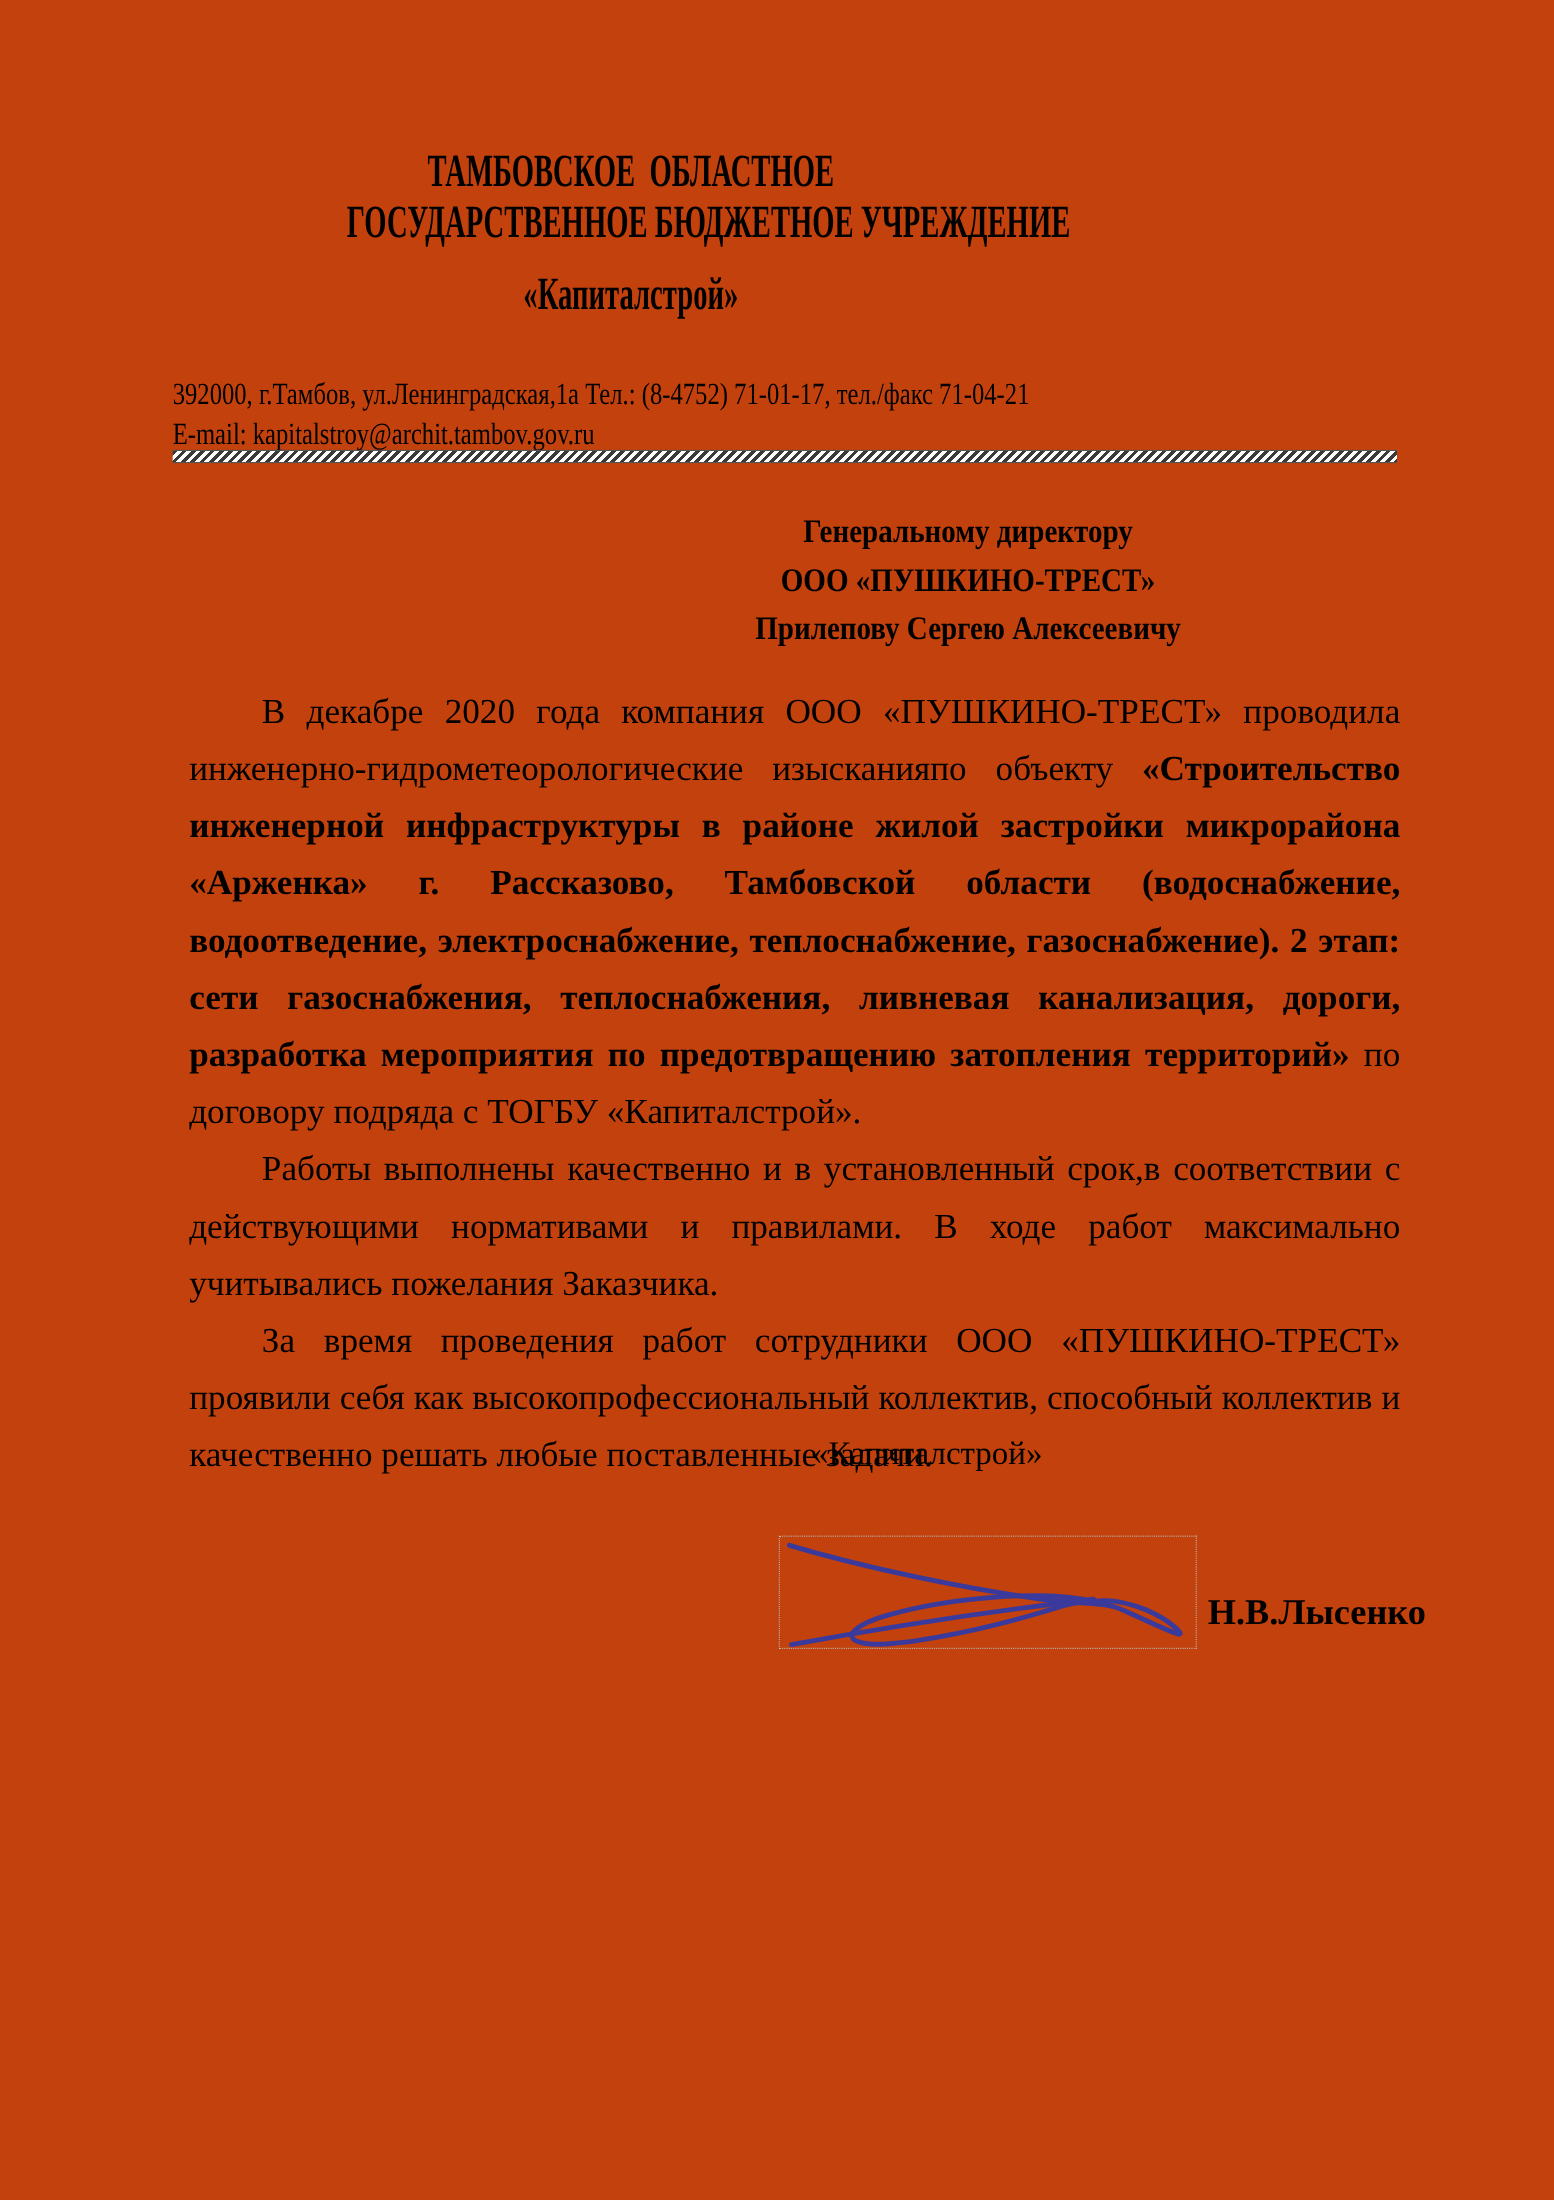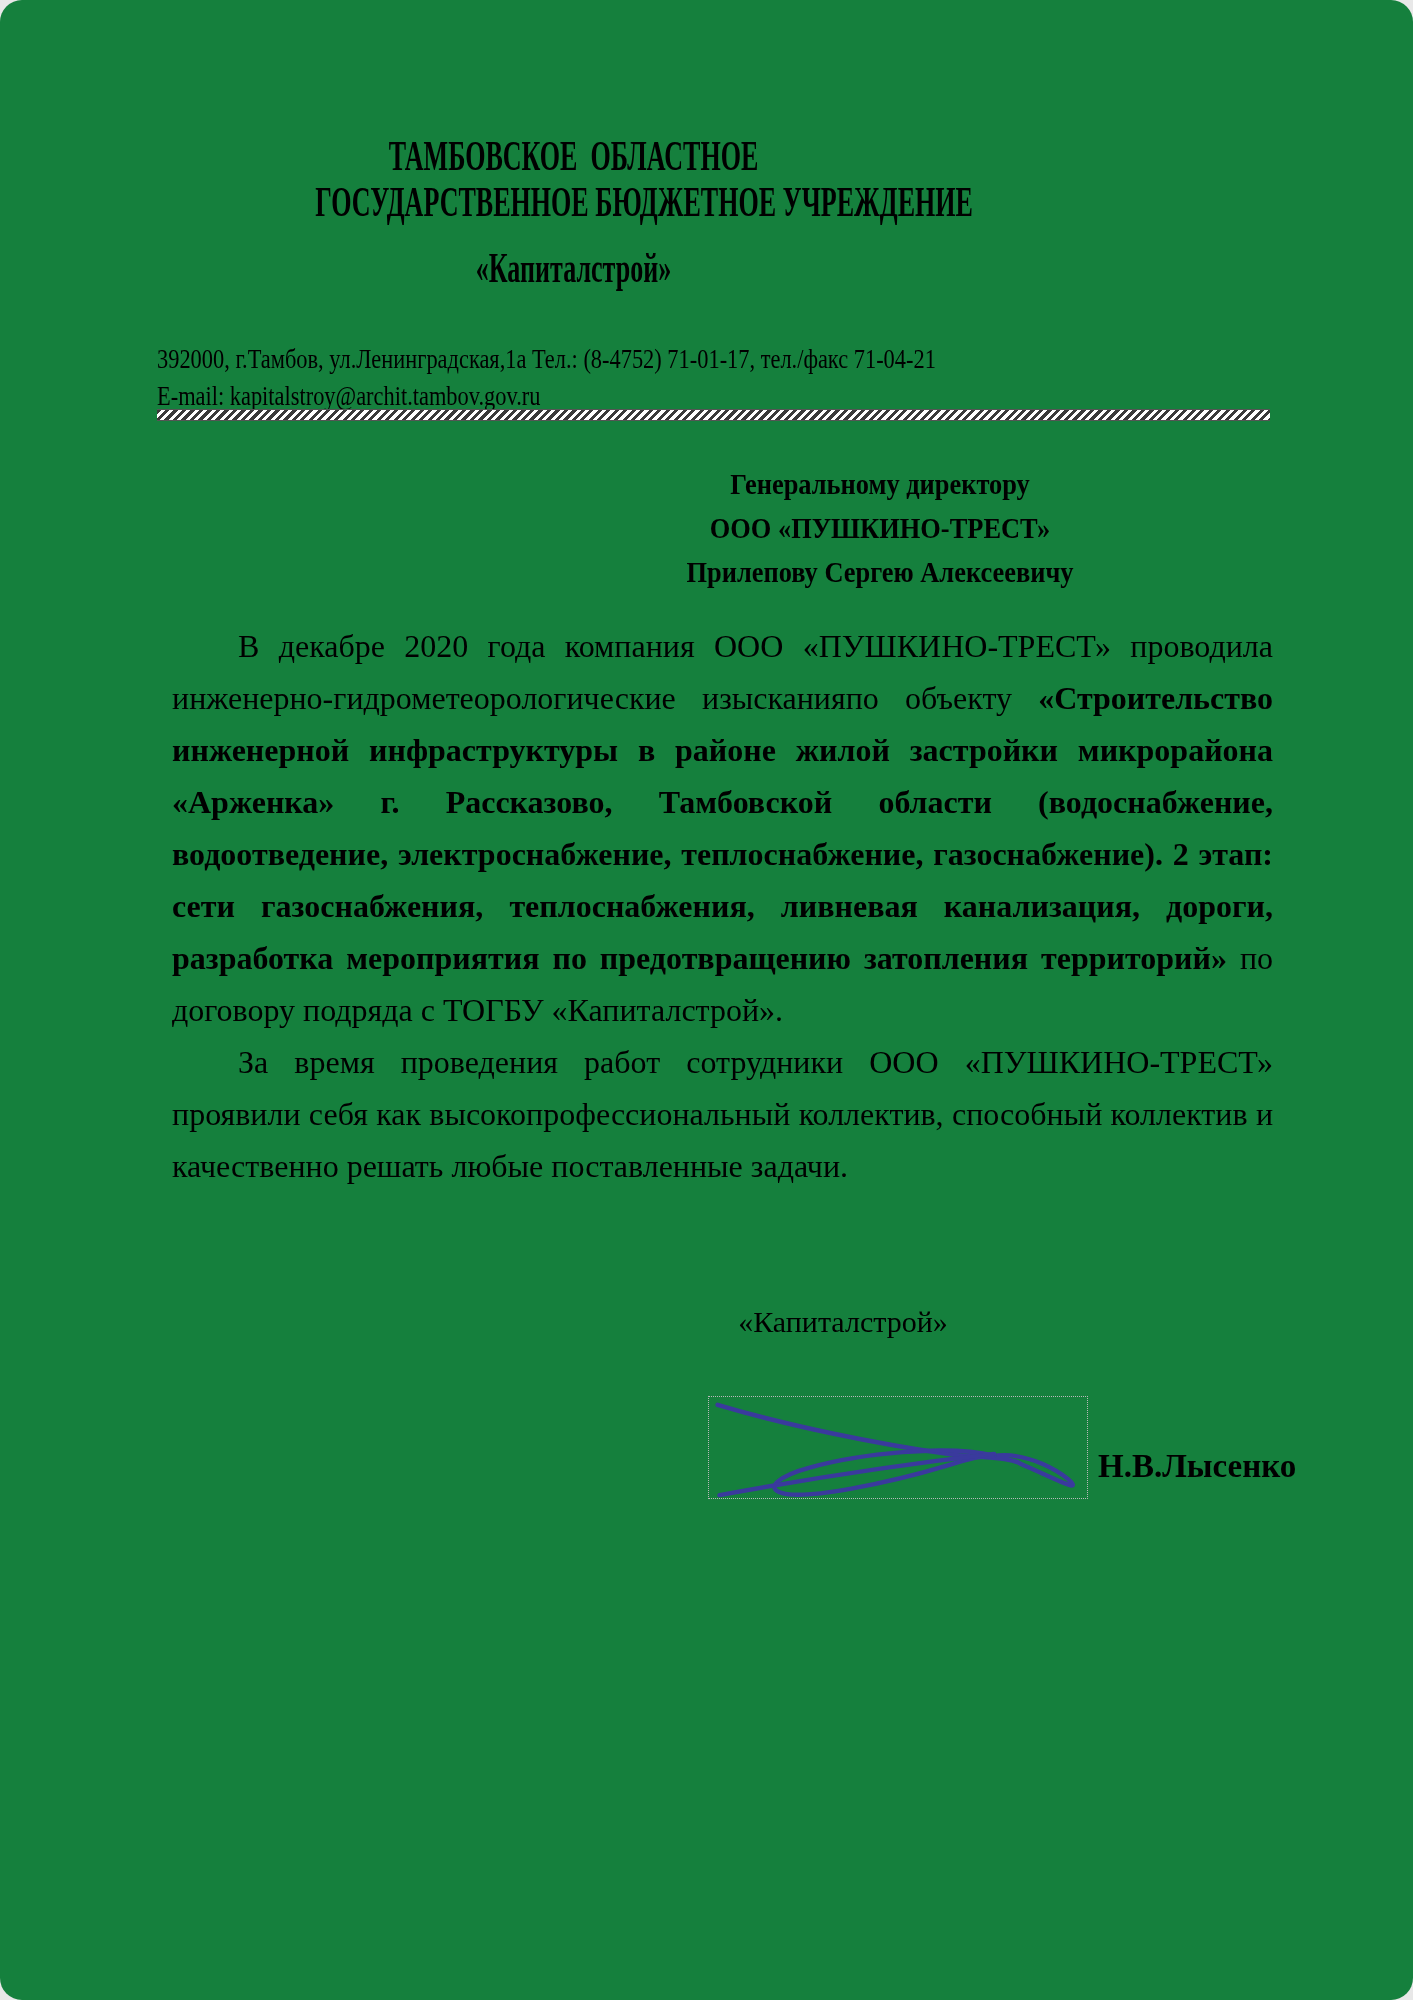--- a/index.html
+++ b/index.html
@@ -1,25 +1,24 @@
 <!DOCTYPE html>
 <html lang="ru"><head>
 <meta charset="utf-8">
 <style>
   html, body { margin: 0; padding: 0; background: #e8e8e8; }
   .page {
     position: relative;
     width: 1413px;
     height: 2000px;
     margin: 0 auto;
-    background: #15803d;
+    background: #c2410c;
     font-family: "Liberation Serif", "DejaVu Serif", serif;
     color: #000;
     overflow: hidden;
-    border-radius: 22px;
   }
 
   
   .org-header {
     position: absolute;
     left: 157px; top: 133px;
     width: 833px;
     text-align: center;
     font-weight: bold;
     font-size: 42px;
@@ -125,20 +124,21 @@
   <div class="divider"></div>
 
   <div class="recipient">
     <div>Генеральному директору</div>
     <div>ООО «ПУШКИНО-ТРЕСТ»</div>
     <div>Прилепову Сергею Алексеевичу</div>
   </div>
 
   <div class="body-text">
     <p><span>В декабре 2020 года компания ООО «ПУШКИНО-ТРЕСТ» проводила инженерно-гидрометеорологические изысканияпо объекту </span><span class="b">«Строительство инженерной инфраструктуры в районе жилой застройки микрорайона «Арженка» г. Рассказово, Тамбовской области (водоснабжение, водоотведение, электроснабжение, теплоснабжение, газоснабжение). 2 этап: сети газоснабжения, теплоснабжения, ливневая канализация, дороги, разработка мероприятия по предотвращению затопления территорий»</span><span> по договору подряда с ТОГБУ «Капиталстрой».</span></p>
+    <p>Работы выполнены качественно и в установленный срок,в соответствии с действующими нормативами и правилами. В ходе работ максимально учитывались пожелания Заказчика.</p>
     <p>За время проведения работ сотрудники ООО «ПУШКИНО-ТРЕСТ» проявили себя как высокопрофессиональный коллектив, способный коллектив и качественно решать любые поставленные задачи.</p>
   </div>
 
   <div class="sig-title">
     <div>«Капиталстрой»</div>
   </div>
 
   <div class="sig-box">
     <svg viewBox="0 0 380 103" aria-hidden="true">
       <path d="M6 8 C80 30 170 48 240 58 C275 63 300 60 315 68 C338 78 358 88 366 90 C374 92 360 78 337 68 C320 61 302 58 288 60" fill="none" stroke-width="4.5" stroke-linecap="round" stroke-linejoin="round" stroke="#3a3a9d"></path>

